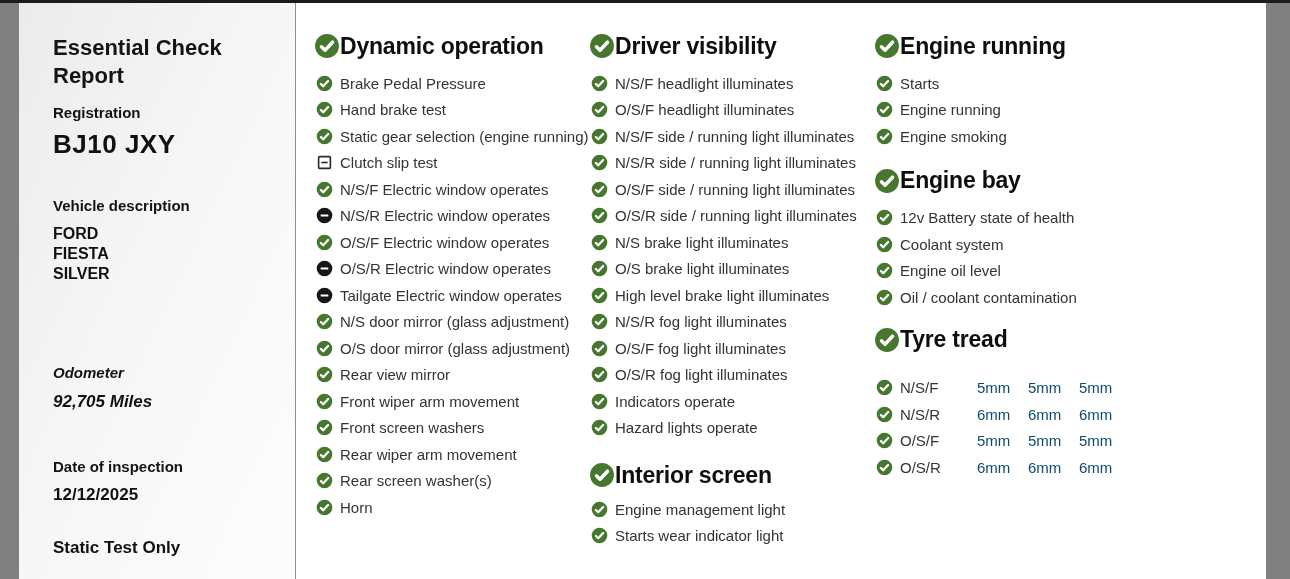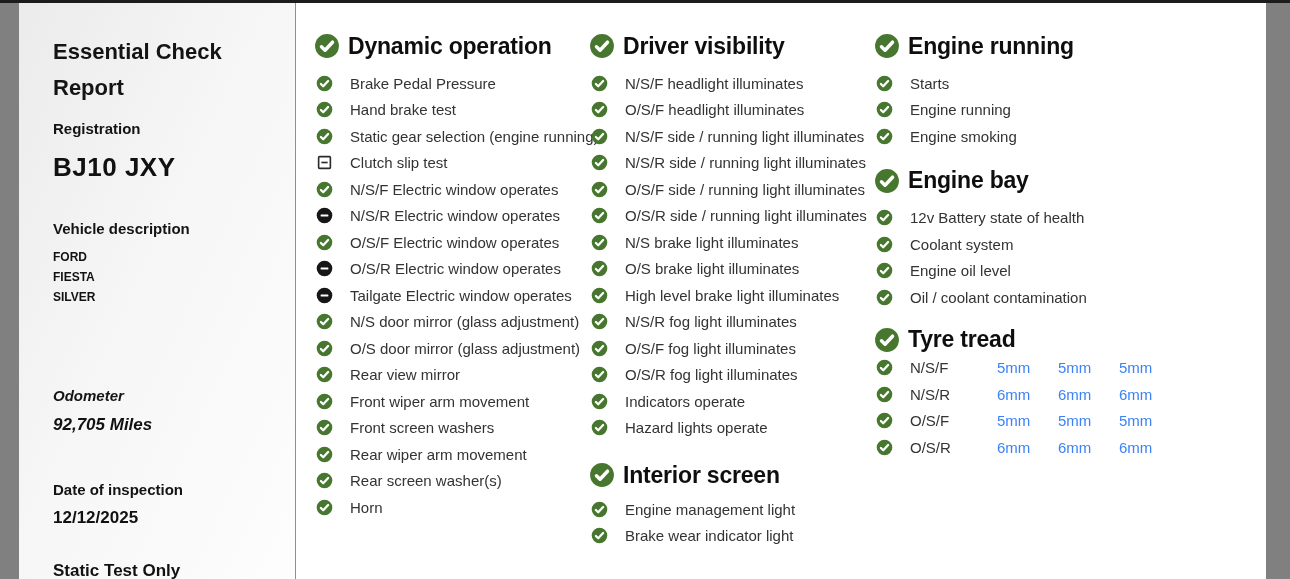--- a/index.html
+++ b/index.html
@@ -7,59 +7,59 @@
     font-family:"Liberation Sans",sans-serif;color:#111;}
   .top-edge{position:absolute;left:0;top:0;width:100%;height:3px;background:var(--edge,#1c1c1c);z-index:5;}
   .gutter{position:absolute;top:0;height:579px;background:var(--gutter,#808080);z-index:4;}
   .gutter-left{left:0;width:19px;}
   .gutter-right{left:1266px;width:24px;}
 
   
   .sidebar{position:absolute;left:19px;top:0;width:277px;height:579px;box-sizing:border-box;
     padding:34px 0 0 34px;border-right:1px solid var(--divider,#8f8f8f);
     background:linear-gradient(115deg,#ebebeb 0%,#f6f6f6 45%,#fdfdfd 100%);}
-  .sb-title{font-size:22px;line-height:36px;font-weight:bold;width:218px;color:#141414;}
+  .sb-title{font-size:22px;line-height:28px;font-weight:bold;width:218px;color:#141414;}
   .sb-h{font-size:15px;font-weight:bold;color:#141414;}
   .sb-reg-label{margin-top:14px;}
-  .sb-reg{font-size:26px;font-weight:bold;margin-top:15px;letter-spacing:.5px;}
+  .sb-reg{font-size:26px;font-weight:bold;margin-top:8px;letter-spacing:.5px;}
   .sb-veh-label{margin-top:37px;}
-  .sb-vehicle{font-size:12px;font-weight:bold;line-height:20px;margin-top:10px;}
+  .sb-vehicle{font-size:16px;font-weight:bold;line-height:20px;margin-top:10px;}
   .sb-odo-label{margin-top:80px;font-style:italic;}
   .sb-big{font-size:17px;font-weight:bold;}
   .sb-odo-val{margin-top:11px;font-style:italic;}
   .sb-date-label{margin-top:46px;}
   .sb-date-val{margin-top:10px;}
   .sb-static{margin-top:33px;}
 
   
   .main{position:absolute;left:0;top:0;width:1290px;height:579px;}
   .col{position:absolute;top:31px;}
   .col-0{left:314px;width:274px;}
   .col-1{left:589px;width:284px;}
   .col-2{left:874px;width:310px;}
 
-  .sec-head{display:flex;align-items:center;gap:8px;height:30px;}
+  .sec-head{display:flex;align-items:center;height:30px;}
   .sec-head .icon{width:26px;height:26px;flex:none;}
   .sec-title{font-size:23px;font-weight:bold;color:#0e0e0e;white-space:nowrap;letter-spacing:-.2px;}
   .items{margin-top:9px;}
-  .item{display:flex;align-items:center;height:26.5px;gap:17px;padding-left:2px;}
+  .item{display:flex;align-items:center;height:26.5px;gap:7px;padding-left:2px;}
   .item .icon{width:17px;height:17px;flex:none;display:block;}
   .item .icon.minus-square{width:15px;height:15px;margin:1px;}
   .item-label{font-size:15px;color:#333;white-space:nowrap;}
   .t-label{width:70px;flex:none;}
-  .t-val{width:44px;flex:none;font-size:15px;color:#3b82f6;}
+  .t-val{width:44px;flex:none;font-size:15px;color:#0c4a6e;}
   .icon svg{display:block;width:100%;height:100%;}
 
   
   .col-1 .section:nth-child(2){margin-top:19px;}
   .col-1 .section:nth-child(2) .items{margin-top:6px;}
   .col-2 .section:nth-child(2){margin-top:16px;}
   .col-2 .section:nth-child(2) .items{}
   .col-2 .section:nth-child(3){margin-top:14px;}
-  .col-2 .section:nth-child(3) .items{margin-top:0;}
+  .col-2 .section:nth-child(3) .items{margin-top:20px;}
 </style>
 </head>
 <body>
 
 <div class="viewport">
   <div class="top-edge"></div>
   <div class="gutter gutter-left"></div>
   <div class="gutter gutter-right"></div>
 
   <div class="sidebar">
@@ -440,21 +440,21 @@
     <span class="item-label">Engine management light</span>
   </div>
 
   <div class="item">
     <span class="icon">
                 <svg viewBox="0 0 24 24">
                   <circle cx="12" cy="12" r="11" fill="var(--green)"></circle>
                   <path d="M6.9 12.7l3.3 3.2 6.9-7.4" fill="none" stroke="#fff" stroke-width="3.2" stroke-linecap="round" stroke-linejoin="round"></path>
                 </svg>
               </span>
-    <span class="item-label">Brake wear indicator light</span>
+    <span class="item-label">Starts wear indicator light</span>
   </div>
 
   <div class="item">
 
     <span class="item-label"></span>
   </div>
 </div>
   </div>
 </div>
     <div class="col col-2">

